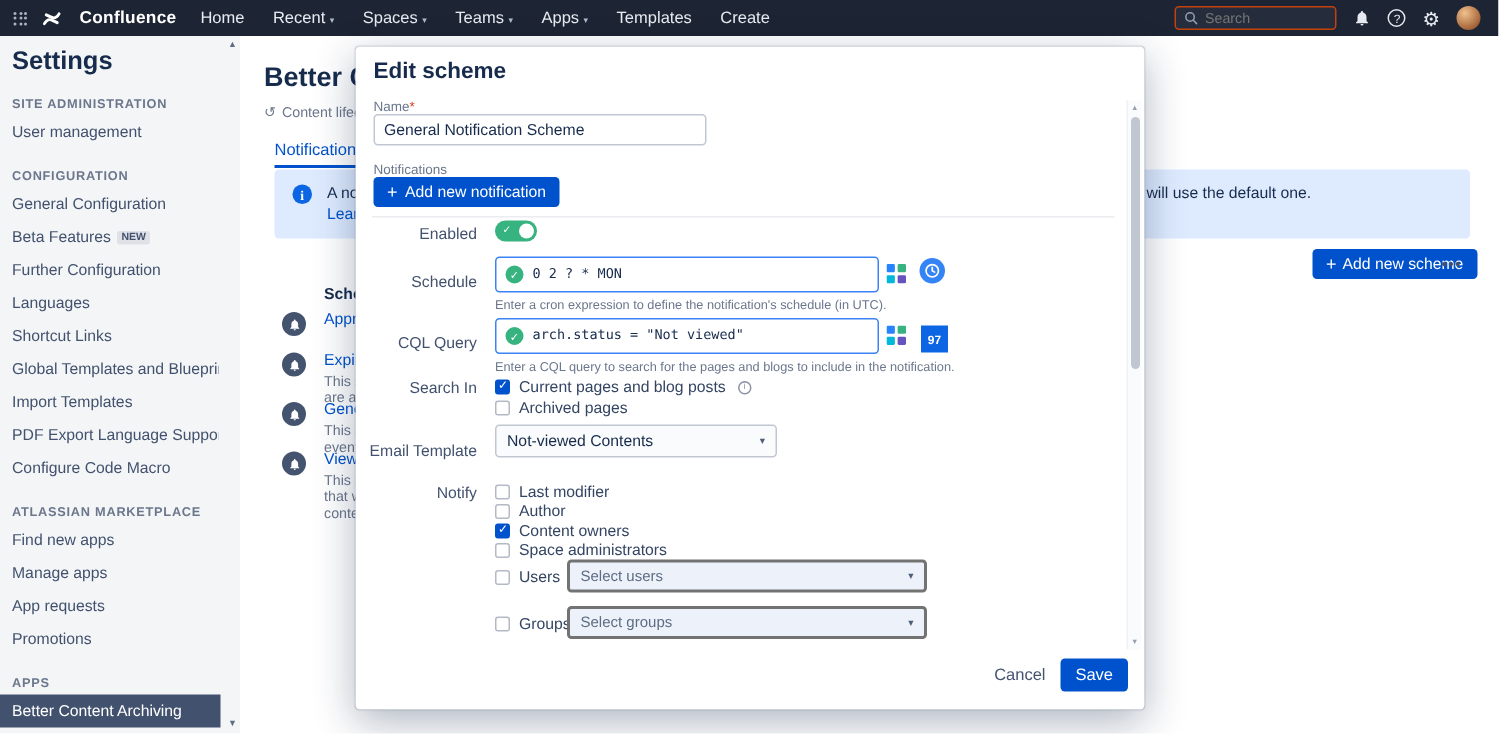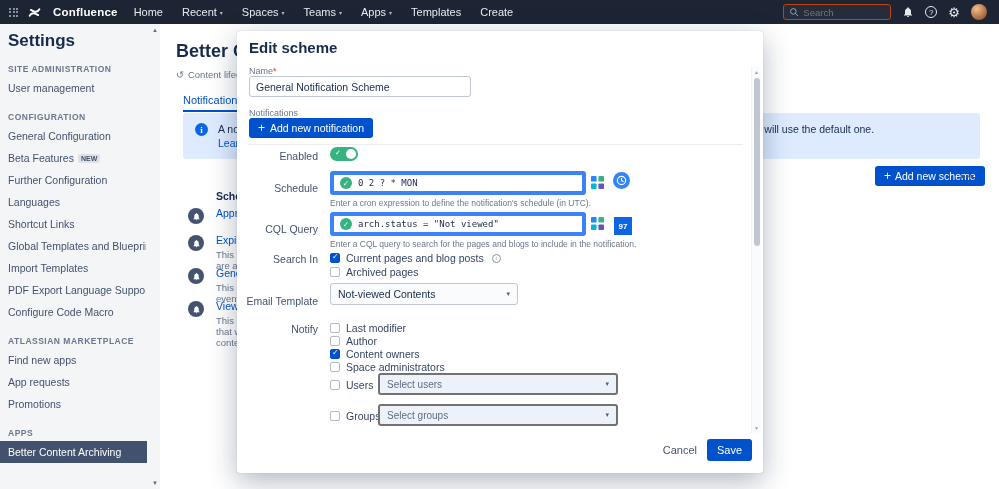--- a/index.html
+++ b/index.html
@@ -82,21 +82,21 @@
                display:flex; align-items:center; gap:5px; padding:0 9px; font-size:10.5px;
                font-weight:500; cursor:pointer; }
   .m-divider { left:11px; top:113px; width:495px; height:1px; background:#EBECF0; }
   .m-row-label { left:0; width:81px; text-align:right; font-size:10.5px; color:#42526E; }
   .toggle { left:93px; top:116px; width:28px; height:14px; border-radius:7px; background:#6B778C;
             cursor:pointer; }
   .toggle.checked { background:#36B37E; }
   .toggle.checked::before { content:"✓"; color:#fff; font-size:7px; position:absolute; left:5px; top:2px; }
   .toggle .knob { position:absolute; right:2px; top:2px; width:10px; height:10px; border-radius:50%;
                   background:#fff; }
-  .m-input { height:24px; width:256px; border:4px solid #3b82f6; border-radius:3px; display:flex;
+  .m-input { height:24px; width:256px; border:1px solid #3b82f6; border-radius:3px; display:flex;
              align-items:center; gap:6px; padding:0 6px; cursor:text; }
   .check-circle { width:12px; height:12px; border-radius:50%; background:#36B37E; flex:none;
                   display:flex; align-items:center; justify-content:center; }
   .check-circle::after { content:"✓"; color:#fff; font-size:7.5px; }
   .mono { font-family:"DejaVu Sans Mono", monospace; font-size:9px; color:#172B4D; white-space:pre; }
   .m-help { left:93px; font-size:8.5px; color:#6B778C; }
   .icon-btn { cursor:pointer; }
   .clock-btn { left:376px; top:141px; width:17px; height:17px; border-radius:50%; background:#3584F6;
                display:flex; align-items:center; justify-content:center; cursor:pointer; }
   .count-badge { left:377px; top:186px; height:18px; min-width:18px; border-radius:0; background:#0C66E4;
@@ -206,20 +206,21 @@
   <div class="sb-item">Further Configuration</div>
   <div class="sb-item">Languages</div>
   <div class="sb-item">Shortcut Links</div>
   <div class="sb-item">Global Templates and Blueprints</div>
   <div class="sb-item">Import Templates</div>
   <div class="sb-item">PDF Export Language Support</div>
   <div class="sb-item">Configure Code Macro</div>
 
   <div class="sb-header">ATLASSIAN MARKETPLACE</div>
   <div class="sb-item">Find new apps</div>
+  <div class="sb-item">Manage apps</div>
   <div class="sb-item">App requests</div>
   <div class="sb-item">Promotions</div>
 
   <div class="sb-header">APPS</div>
   <div class="sb-item selected">Better Content Archiving</div>
 
   <span class="sb-scroll" style="top:3px">▲</span>
   <span class="sb-scroll" style="bottom:3px">▼</span>
 </div>
 

